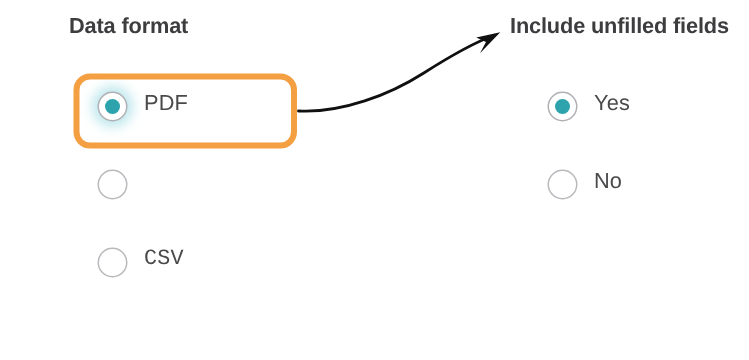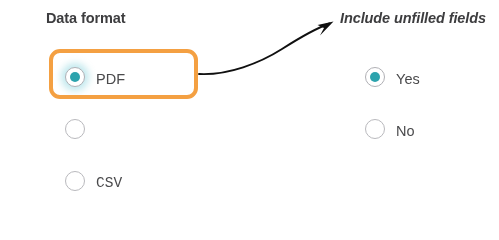--- a/index.html
+++ b/index.html
@@ -29,27 +29,27 @@
   #group-include     { left: 300px; width: 199px; }
 
   .group-title {
     font-size: 14.5px;
     font-weight: bold;
     color: #3d3d3f;
     letter-spacing: -0.1px;
     white-space: nowrap;
   }
   #group-data-format .group-title { position: absolute; left: 14px; top: 10px; }
-  #group-include     .group-title { position: absolute; left: 8px;  top: 10px; font-style: italic; }
+  #group-include     .group-title { position: absolute; left: 8px;  top: 10px; }
 
   
   .option {
     position: absolute;
     display: flex;
-    align-items: flex-end;
+    align-items: flex-start;
     height: 26px;
     box-sizing: border-box;
   }
   .option-label {
     font-size: 14.5px;
     color: #4a4a4c;
     white-space: nowrap;
     margin-left: 11px;
     letter-spacing: 0.1px;
   }

